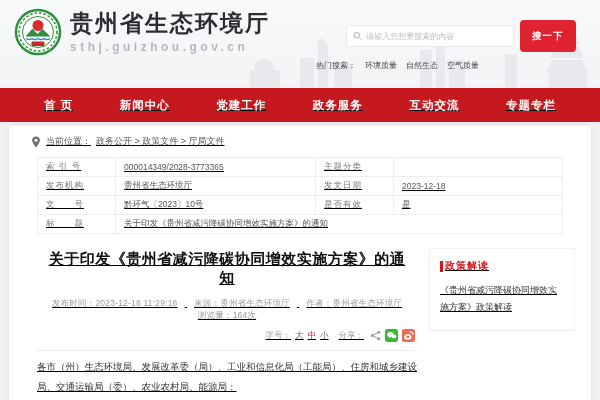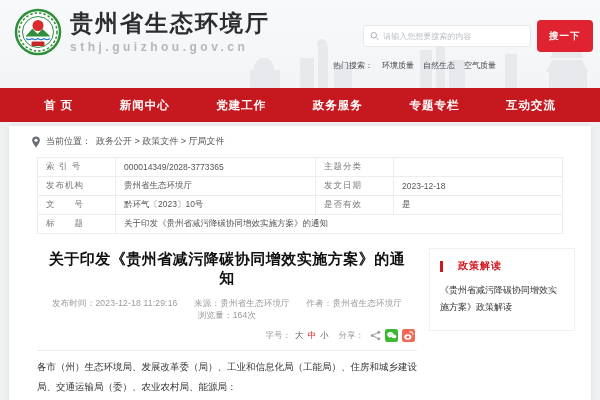--- a/index.html
+++ b/index.html
@@ -1,28 +1,28 @@
 <!DOCTYPE html>
 <html><head>
 <meta charset="utf-8">
 <style>
   * { margin:0; padding:0; box-sizing:border-box; }
   html,body { background:#e9eaec; }
   body { font-family:"Liberation Sans","DejaVu Sans",sans-serif; }
-  .page { position:relative; width:600px; height:400px; overflow:hidden; background:#eef0f2; margin:0 auto; }
+  .page { position:relative; width:600px; height:400px; overflow:hidden; background:#eef0f2; margin:0 auto;text-decoration:underline; }
 
   
   .header { position:relative; height:88px; background:linear-gradient(180deg,#f8f9fb 0%,#f3f4f6 100%); }
   .skyline { position:absolute; bottom:0; left:0; width:600px; height:64px; pointer-events:none; }
   .brand { position:absolute; left:14px; top:8px; display:flex; align-items:center; gap:8px; }
   .logo { width:48px; height:48px; }
   .site-name { font-size:23px; font-weight:bold; color:#2b2d30; letter-spacing:2px; line-height:1.15; }
   .site-url { font-size:12px; color:#b3b8bf; letter-spacing:3.5px; font-weight:bold; margin-top:3px; }
 
-  .search-area { position:absolute; right:2px; top:20px; width:235px; }
+  .search-area { position:absolute; right:19px; top:20px; width:235px; }
   .search-row { display:flex; align-items:center; gap:6px; }
   .search-box { display:flex; align-items:center; gap:4px; background:#fff; border:1px solid #e7e9ec; border-radius:3px; height:22px; width:168px; padding:0 6px; }
   .search-box input { border:none; outline:none; width:100%; font-size:8px; color:#333; background:transparent; font-family:inherit; }
   .search-box input::placeholder { color:#b9bec5; }
   .search-btn { height:32px; padding:0 12px; background:#e02330; color:#fff; font-size:9.5px; font-weight:bold; border:none; border-radius:4px; cursor:pointer; letter-spacing:1px; }
   .hot-row { margin-top:8px; display:flex; align-items:center; gap:9px; font-size:8px; color:#45484d; margin-left:-30px; }
   .hot-row .hot-label { color:#45484d; }
   .hot-row a { color:#45484d; text-decoration:none; }
 
   
@@ -50,21 +50,21 @@
   .fs-large,.fs-small { color:#666; cursor:pointer; }
   .fs-medium { color:#e02020; cursor:pointer; }
   .share-icons { display:flex; align-items:center; gap:4px; margin-left:2px; }
   .share-icons svg { display:block; }
   .divider { border-bottom:1px solid #ececec; margin:8px 0 2px; }
   .body-text p { font-size:9.5px; color:#333; line-height:2.15; margin-top:6px; }
   .body-text p.indent { text-indent:2em; margin-top:0; }
 
   .side-col { width:146px; padding-top:14px; }
   .side-box { border:1px solid #f0f0f0; padding:10px 10px 14px; }
-  .side-head { display:flex; align-items:center; gap:15px; }
+  .side-head { display:flex; align-items:center; gap:2px; }
   .side-bar { width:3px; height:11px; background:#d0161f; }
   .side-title { color:#d0161f; font-weight:bold; font-size:10px; letter-spacing:1px; }
   .side-link { display:block; margin-top:9px; font-size:9px; color:#333; line-height:1.9; text-decoration:none; }
 </style>
 </head>
 <body>
 
 <div class="page">
 
   <div class="header">
@@ -121,22 +121,22 @@
         <a href="#">空气质量</a>
       </div>
     </div>
   </div>
 
   <div class="nav">
     <a href="#">首 页</a>
     <a href="#">新闻中心</a>
     <a href="#">党建工作</a>
     <a href="#">政务服务</a>
+    <a href="#">互动交流</a>
     <a href="#">专题专栏</a>
-    <a href="#">互动交流</a>
   </div>
 
   <div class="panel">
 
     <div class="breadcrumb">
       <svg class="pin-icon" viewBox="0 0 10 13">
         <path d="M5 0.5 C2.5 0.5 0.8 2.3 0.8 4.6 C0.8 7.6 5 12.3 5 12.3 S9.2 7.6 9.2 4.6 C9.2 2.3 7.5 0.5 5 0.5 Z" fill="#6b6f75"></path>
         <circle cx="5" cy="4.6" r="1.7" fill="#ffffff"></circle>
       </svg>
       <span>当前位置：</span>

